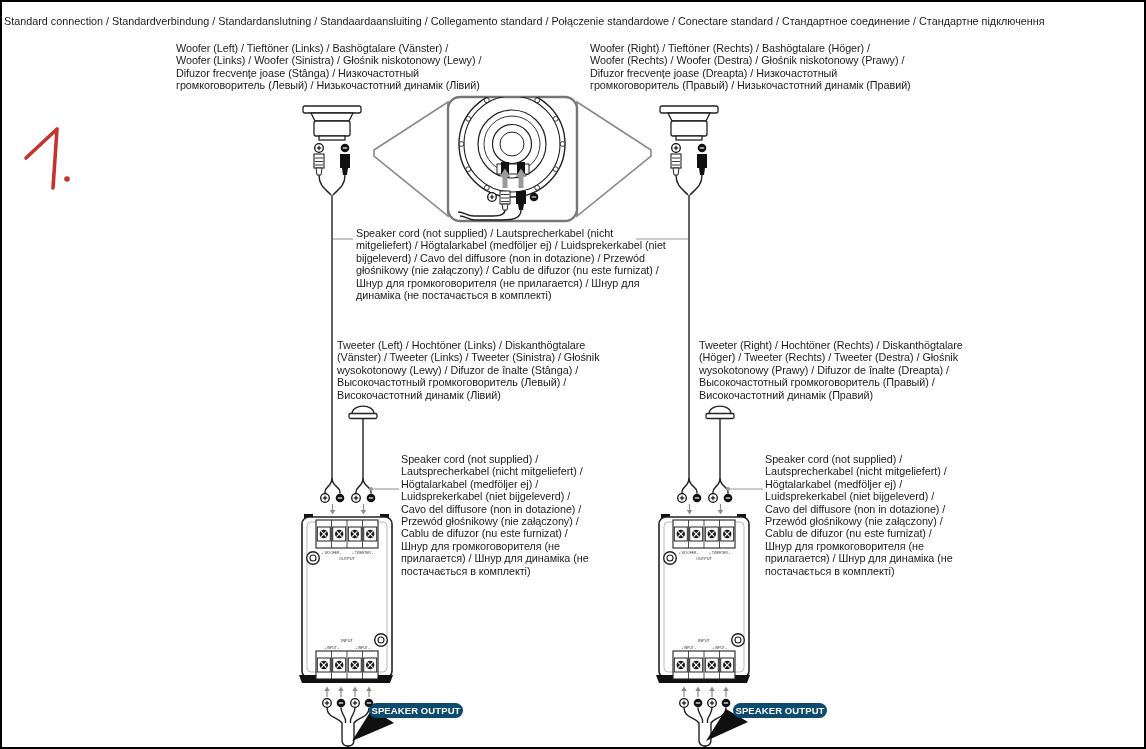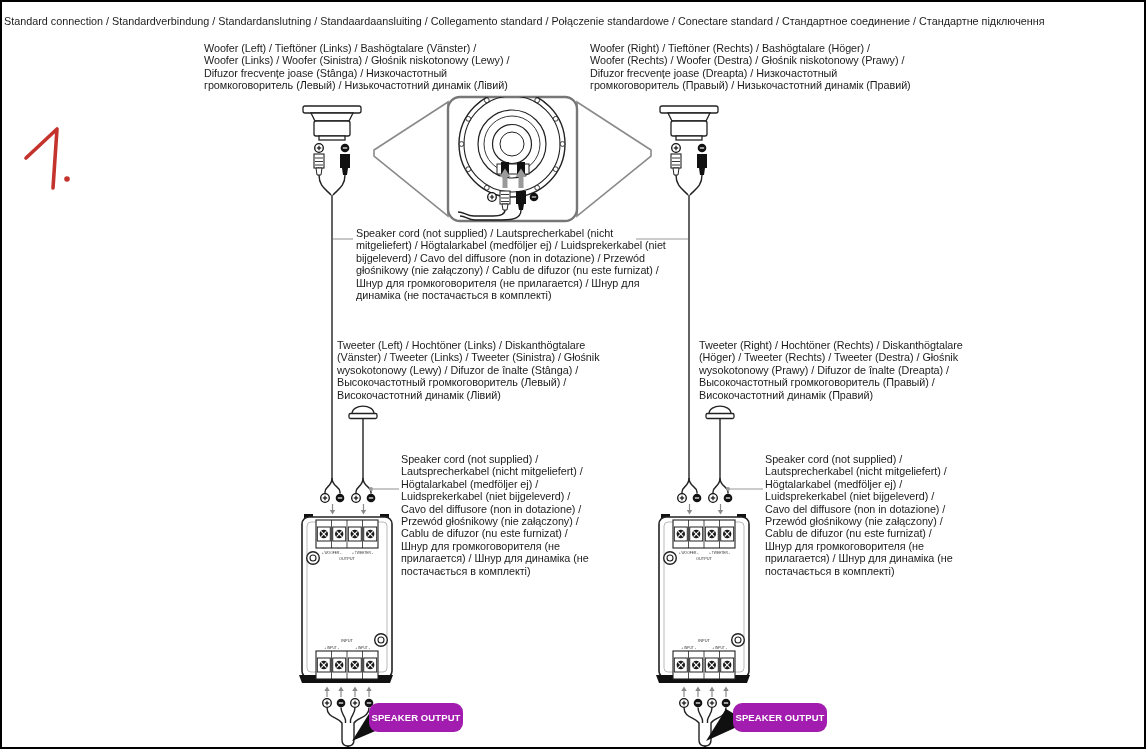--- a/index.html
+++ b/index.html
@@ -8,21 +8,21 @@
     background:#fff; font-family:"Liberation Sans",sans-serif; color:#1c1c1c;
   }
   #frame{position:absolute; inset:0; border:2px solid #000; pointer-events:none; z-index:50;}
   svg{position:absolute; left:0; top:0;}
   .tb{
     position:absolute; font-size:10.8px; line-height:12.4px; letter-spacing:-0.05px;
     white-space:pre; color:#1c1c1c; z-index:10;
   }
   .hdr{position:absolute; left:4px; top:15px; font-size:10.8px; white-space:pre; z-index:10;}
   .badge{
-    position:absolute; width:94px; height:29px; background:#a21caf; color:#fff;
+    position:absolute; width:94px; height:15px; background:#0c4a6e; color:#fff;
     border-radius:9px; display:flex; align-items:center; justify-content:center;
     font-weight:bold; font-size:9.5px; letter-spacing:0.1px; z-index:20; white-space:pre;
   }
   .ln{fill:#fff; stroke:#222; stroke-width:1.3;}
   .wire{fill:none; stroke:#222; stroke-width:1.4;}
   .leader{stroke:#999; stroke-width:1.1;}
   .tiny{font-size:3.3px; fill:#333; text-anchor:middle;}
   .tinyb{font-size:3.9px; fill:#333; text-anchor:middle;}
 </style>
 </head>
@@ -220,21 +220,21 @@
     <polygon points="706,741 726,709 748,722" fill="#101010"></polygon>
 
     <g aria-label="1.">
       <path d="M26,158 L57,129 L53,188" fill="none" stroke="#c5342c" stroke-width="3.6" stroke-linecap="round" stroke-linejoin="round"></path>
       <circle cx="67" cy="179" r="2.8" fill="#c5342c"></circle>
     </g>
   </svg>
 
   <div class="hdr">Standard connection / Standardverbindung / Standardanslutning / Standaardaansluiting / Collegamento standard / Połączenie standardowe / Conectare standard / Стандартное соединение / Стандартне підключення</div>
 
-  <div class="tb" style="left:176px; top:42px;margin-left:28px;">Woofer (Left) / Tieftöner (Links) / Bashögtalare (Vänster) /
+  <div class="tb" style="left:176px; top:42px;">Woofer (Left) / Tieftöner (Links) / Bashögtalare (Vänster) /
 Woofer (Links) / Woofer (Sinistra) / Głośnik niskotonowy (Lewy) /
 Difuzor frecvențe joase (Stânga) / Низкочастотный
 громкоговоритель (Левый) / Низькочастотний динамік (Лівий)</div>
   <div class="tb" style="left:590px; top:42px;">Woofer (Right) / Tieftöner (Rechts) / Bashögtalare (Höger) /
 Woofer (Rechts) / Woofer (Destra) / Głośnik niskotonowy (Prawy) /
 Difuzor frecvențe joase (Dreapta) / Низкочастотный
 громкоговоритель (Правый) / Низькочастотний динамік (Правий)</div>
 
   <div class="tb" style="left:356px; top:227px;">Speaker cord (not supplied) / Lautsprecherkabel (nicht
 mitgeliefert) / Högtalarkabel (medföljer ej) / Luidsprekerkabel (niet

